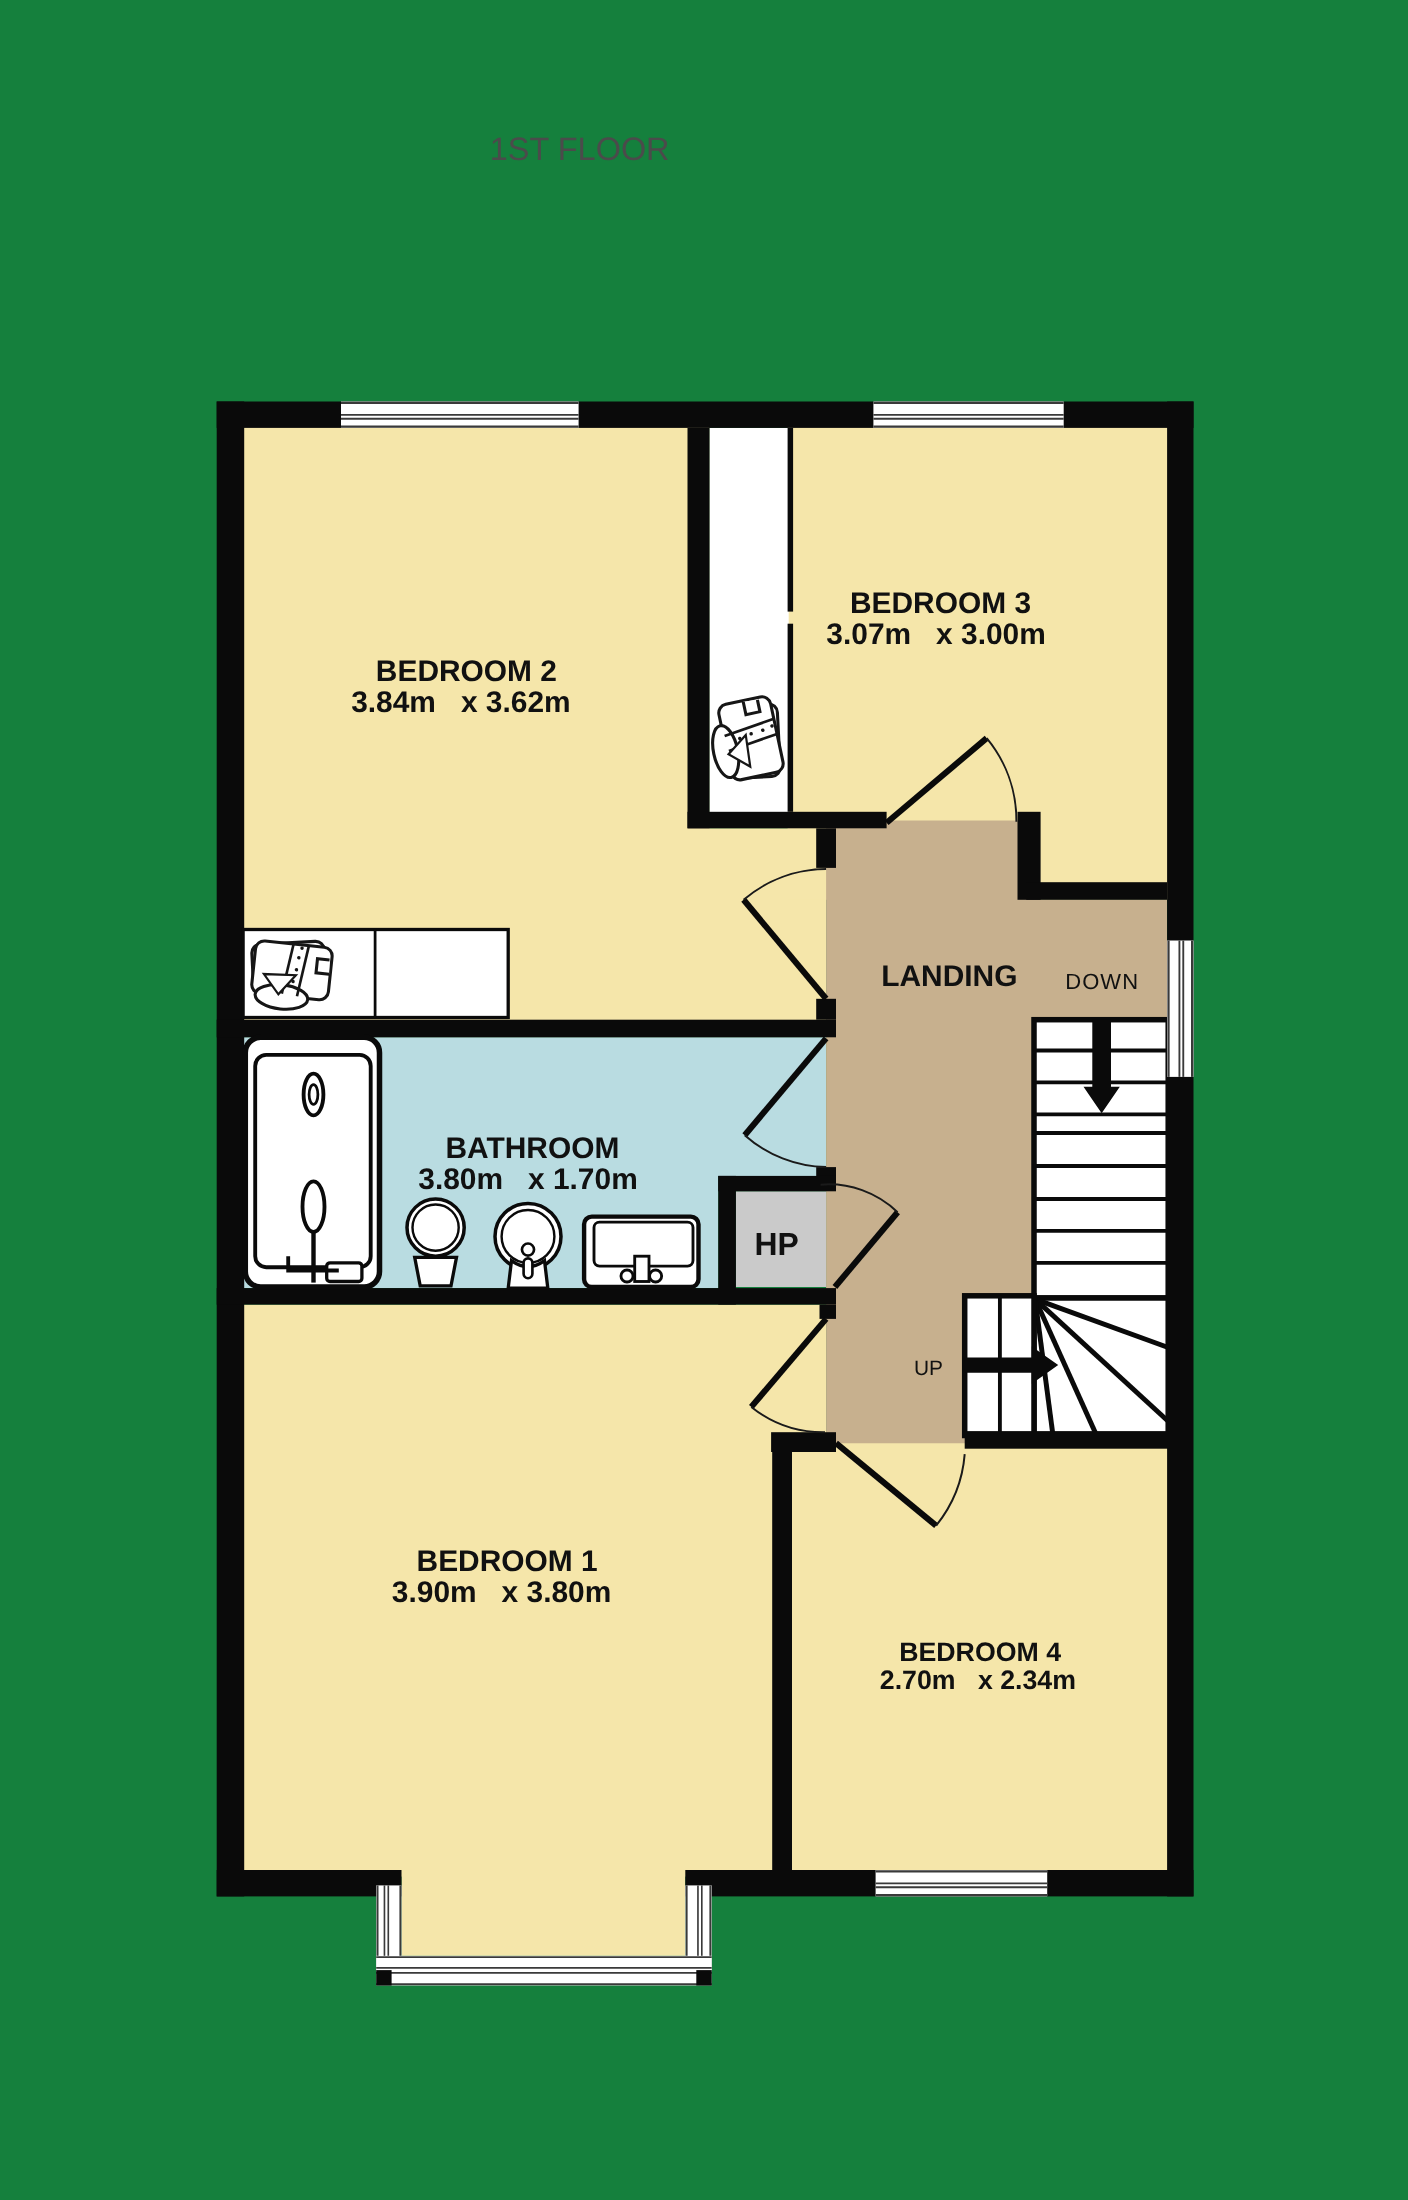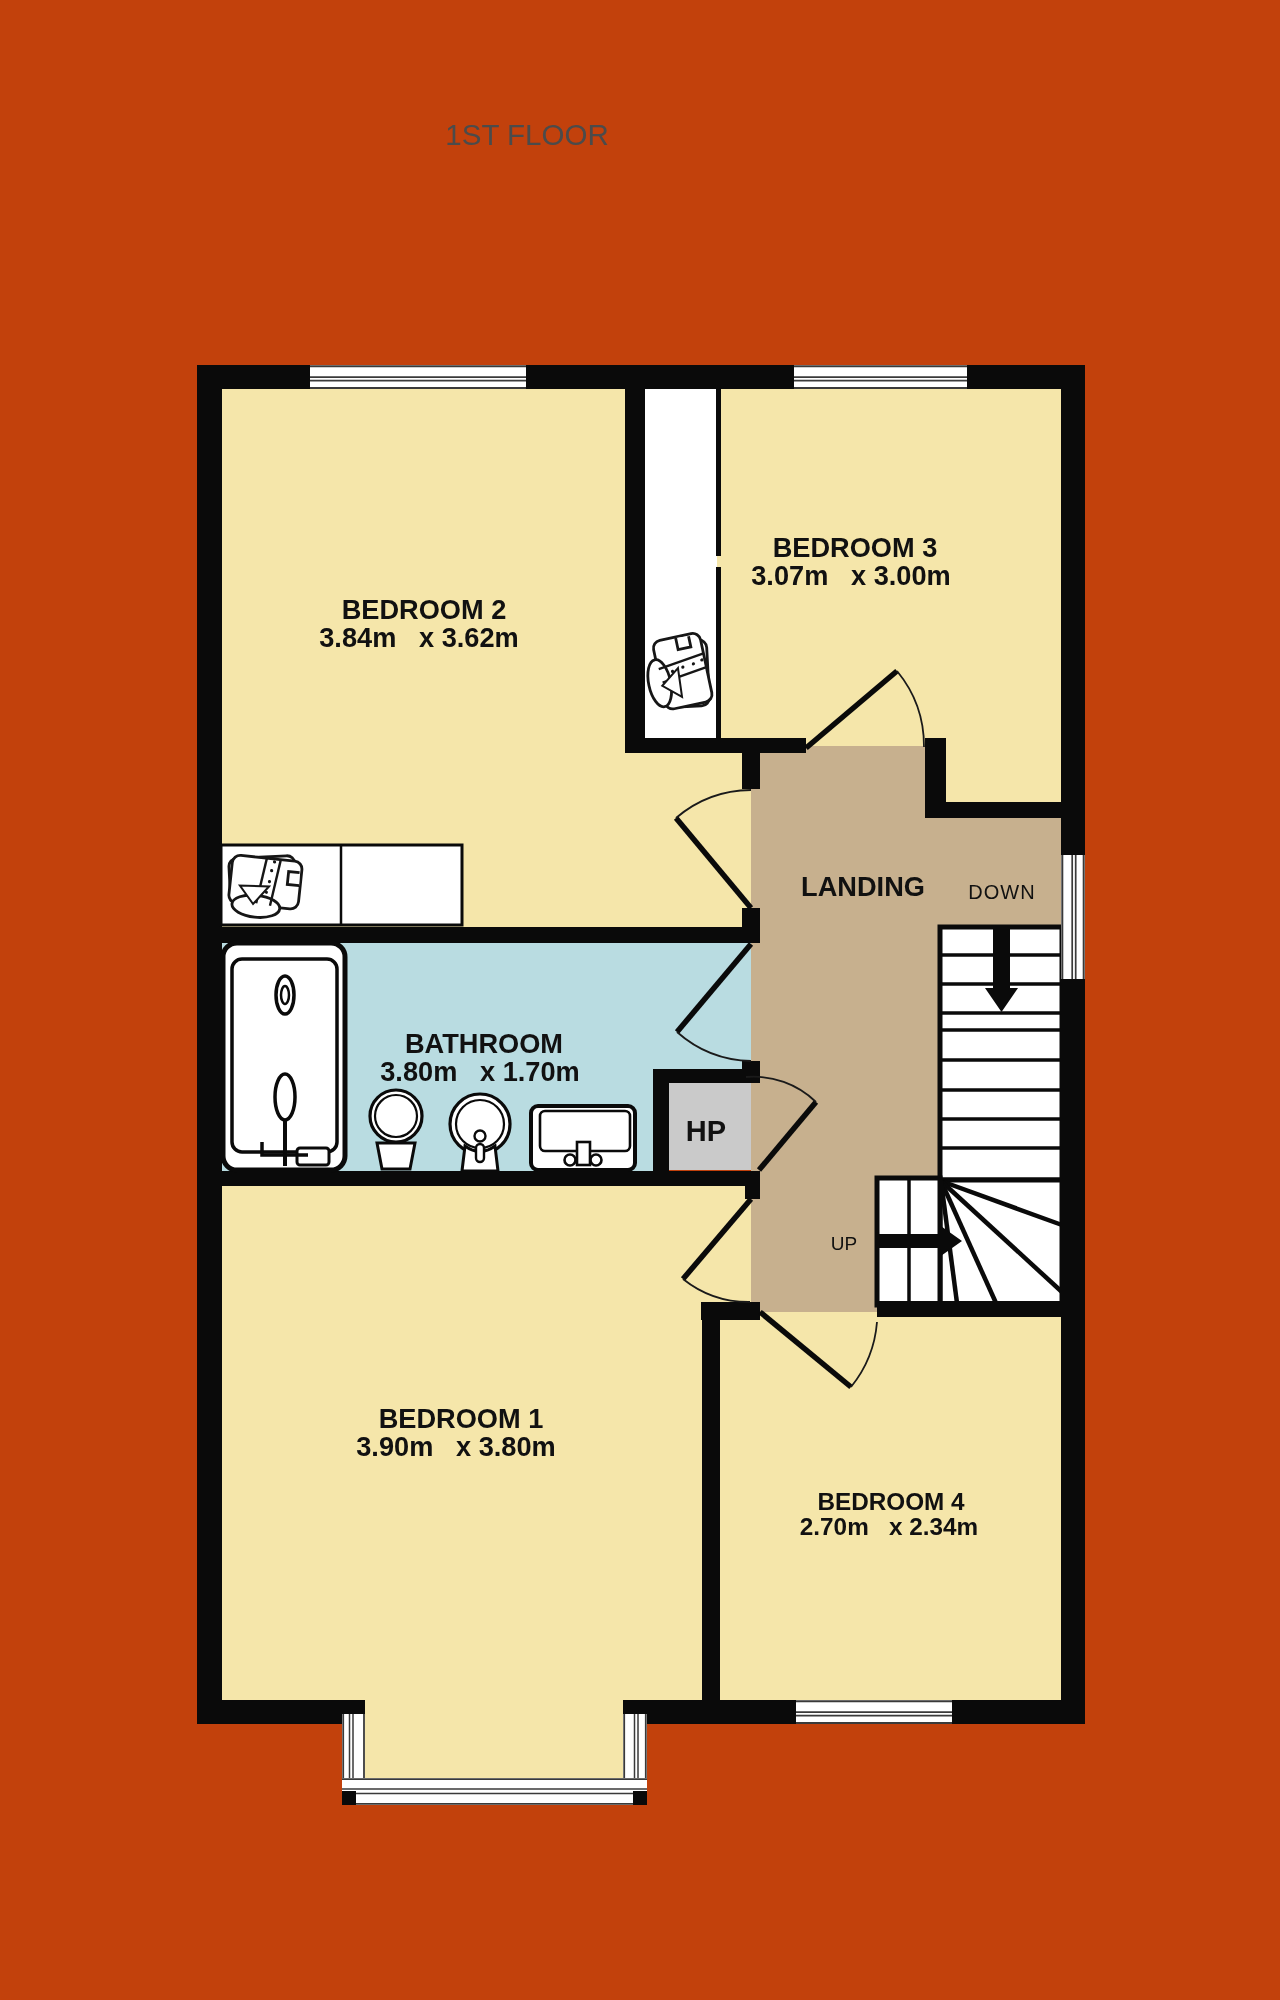--- a/index.html
+++ b/index.html
@@ -1,16 +1,16 @@
 <!DOCTYPE html>
 <html><head>
 <meta charset="utf-8">
 <style>
   html,body{margin:0;padding:0;background:#ffffff;}
-  .wrap{width:1280px;height:2000px;position:relative;background:#c2410c;}
+  .wrap{width:1280px;height:2000px;position:relative;background:#15803d;}
   svg{display:block;}
   text{font-family:"Liberation Sans",sans-serif;}
 </style>
 </head>
 <body>
 <div class="wrap">
 <svg width="1280" height="2000" viewBox="0 0 1280 2000">
 
 <text x="527" y="145" font-size="29.5" fill="#4b4b4b" text-anchor="middle">1ST FLOOR</text>
 

